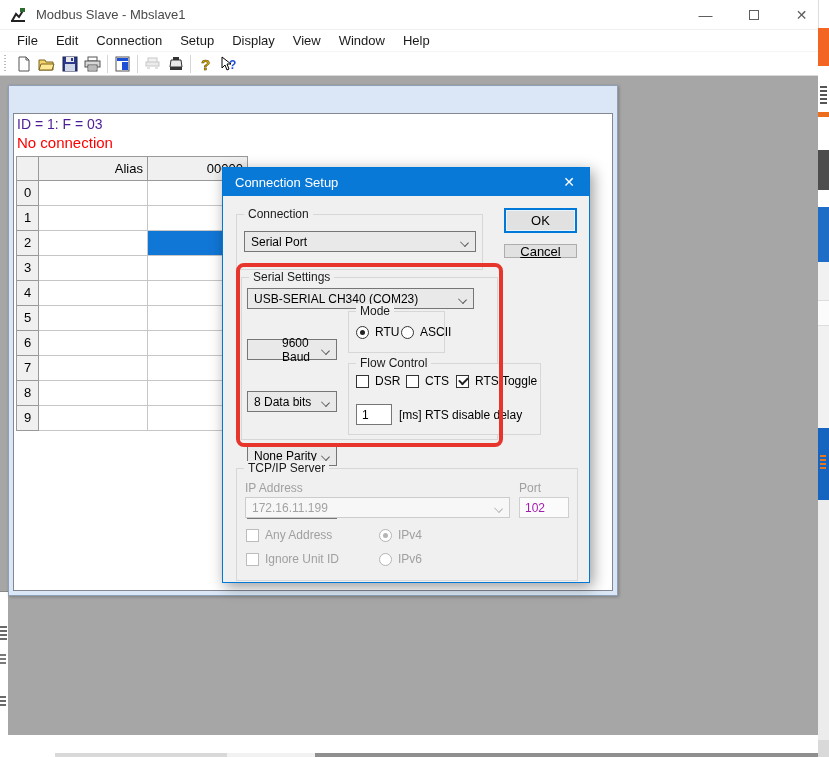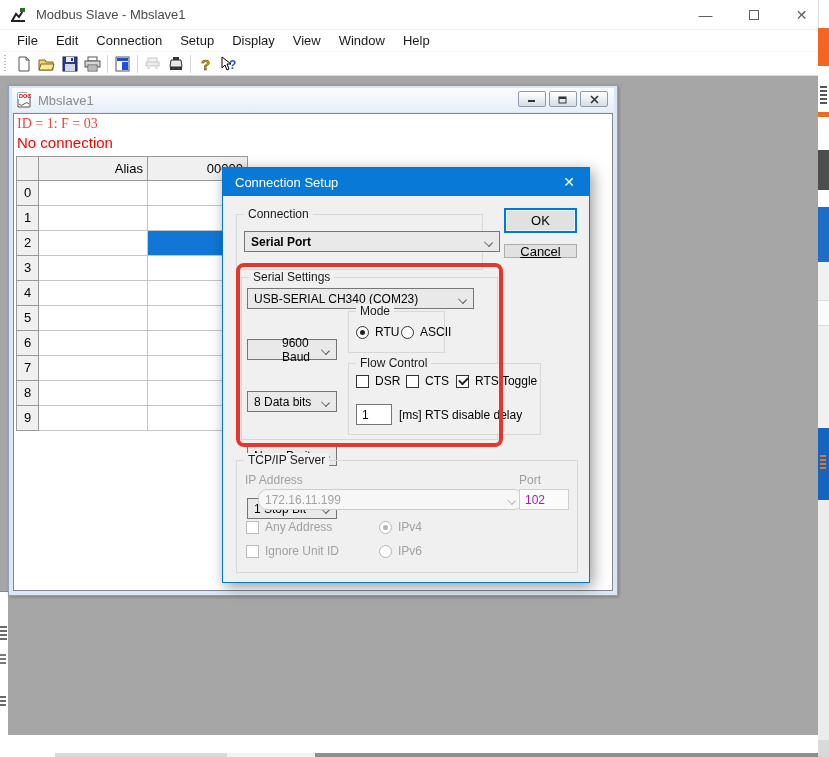--- a/index.html
+++ b/index.html
@@ -32,21 +32,21 @@
 
   
   #child { left:8px; top:9px; width:610px; height:511px; background:#dbe7f6; border:1px solid #8da0b5; box-shadow:1px 1px 3px rgba(0,0,0,.25); }
   #child-titlebar { left:3px; top:2px; width:602px; height:24px; background:linear-gradient(#fbfdfe,#e7eef8); display:flex; align-items:center; }
   #child-icon { margin-left:4px; }
   #child-title { margin-left:6px; color:#8b8b8b; font-size:13px; }
   #child-btns { position:absolute; right:6px; top:3px; display:flex; gap:3px; }
   .mdi-btn { width:28px; height:16px; border:1px solid #8e9bae; border-radius:2px; background:linear-gradient(#ffffff,#d8dde4); display:flex; align-items:center; justify-content:center; }
   #child-client { left:4px; top:27px; width:600px; height:478px; background:#fff; border:1px solid #828790; }
 
-  #id-line { left:3px; top:2px; font-size:14px; color:#ef4444;font-family:Liberation Serif, serif; }
+  #id-line { left:3px; top:2px; font-size:14px; color:#4c1d95; }
   #conn-line { left:3px; top:20px; font-size:15px; color:#ff0000; }
 
   
   #grid { left:2px; top:42px; }
   .grid-row, #grid-header { display:flex; }
   .gh-cell { background:#f0f0f0; border:1px solid #999; border-left:none; height:25px; line-height:24px; }
   .gh-corner { border-left:1px solid #999; width:23px; }
   .gh-alias { width:109px; text-align:right; padding-right:4px; }
   .gh-val { width:100px; text-align:right; padding-right:4px; }
   .rh-cell { width:23px; background:#f0f0f0; border:1px solid #999; border-top:none; height:25px; line-height:24px; text-align:center; }
@@ -208,47 +208,20 @@
   </div>
 
   <div id="workspace" class="abs">
 
     <div class="abs frag" style="left:0;top:515px;width:8px;height:144px;border-top:1px solid #888;"></div>
     <div class="abs" style="left:0;top:550px;width:7px;height:14px;background:repeating-linear-gradient(#6a6a6a 0 2px,#fff 2px 4px);"></div>
     <div class="abs" style="left:0;top:578px;width:6px;height:12px;background:repeating-linear-gradient(#7a7a7a 0 2px,#fff 2px 4px);"></div>
     <div class="abs" style="left:0;top:620px;width:6px;height:12px;background:repeating-linear-gradient(#6a6a6a 0 2px,#fff 2px 4px);"></div>
 
     <div id="child" class="abs">
-      <div id="child-titlebar" class="abs">
-        <svg id="child-icon" width="16" height="16" viewBox="0 0 16 16">
-          <path d="M2 1 h9 l3 3 v11 h-12 z" fill="#fff" stroke="#555"></path>
-          <rect x="2" y="1" width="11" height="6" fill="#fff"></rect>
-          <text x="3" y="6" font-size="5.5" font-weight="bold" fill="#cc0000">DOC</text>
-          <path d="M3 12 q2 3 5 0 q3 -3 5 0" fill="none" stroke="#555"></path>
-        </svg>
-        <span id="child-title">Mbslave1</span>
-        <div id="child-btns">
-          <div class="mdi-btn">
-            <svg width="10" height="8" viewBox="0 0 10 8">
-                <rect x="1" y="5" width="7" height="2" fill="#333"></rect>
-              </svg>
-          </div>
-          <div class="mdi-btn">
-            <svg width="10" height="9" viewBox="0 0 10 9">
-                <rect x="1" y="2" width="7" height="6" fill="none" stroke="#333"></rect>
-                <rect x="1" y="2" width="7" height="2" fill="#333"></rect>
-              </svg>
-          </div>
-          <div class="mdi-btn">
-            <svg width="9" height="9" viewBox="0 0 9 9">
-                <path d="M1 1 L8 8 M8 1 L1 8" stroke="#333" stroke-width="1.6"></path>
-              </svg>
-          </div>
-        </div>
-      </div>
       <div id="child-client" class="abs">
         <div id="id-line" class="abs">ID = 1: F = 03</div>
         <div id="conn-line" class="abs">No connection</div>
 
         <div id="grid" class="abs">
           <div id="grid-header">
             <div class="gh-cell gh-corner"></div>
             <div class="gh-cell gh-alias">Alias</div>
             <div class="gh-cell gh-val">00000</div>
           </div>
@@ -309,21 +282,21 @@
     <div id="dialog" class="abs">
       <div id="dlg-title" class="abs">
         <span id="dlg-title-text">Connection Setup</span>
         <div id="dlg-close">
             <span>✕</span>
           </div>
       </div>
 
       <div class="abs group" style="left:13px;top:46px;width:247px;height:56px;">
         <span class="group-label">Connection</span>
-        <div class="abs combo" style="left:7px;top:16px;width:256px;font-weight:bold;">
+        <div class="abs combo" style="left:7px;top:16px;width:232px;">
           <span>Serial Port</span>
           <span class="chev"></span>
         </div>
       </div>
 
       <div class="abs btn focused" style="left:281px;top:40px;width:73px;height:25px;">
           <span>OK</span>
         </div>
       <div class="abs btn" style="left:281px;top:76px;width:73px;height:14px;text-decoration:underline;">
           <span>Cancel</span>
@@ -380,24 +353,24 @@
           <span class="lbl">RTS Toggle</span>
         </div>
         <div class="abs field" style="left:7px;top:40px;width:36px;height:21px;">
           <span>1</span>
         </div>
         <span class="abs" style="left:50px;top:44px;font-size:12px;">[ms] RTS disable delay</span>
       </div>
 
       <div id="red-rect" class="abs"></div>
 
-      <div class="abs group" style="left:13px;top:292px;width:342px;height:113px;padding-left:13px;">
+      <div class="abs group" style="left:13px;top:300px;width:342px;height:113px;">
         <span class="group-label">TCP/IP Server</span>
         <span class="abs gray-text" style="left:8px;top:12px;font-size:12px;">IP Address</span>
-        <div class="abs combo disabled" style="left:8px;top:28px;width:265px;border-radius:9px;">
+        <div class="abs combo disabled" style="left:8px;top:28px;width:265px;">
           <span>172.16.11.199</span>
           <span class="chev"></span>
         </div>
         <span class="abs gray-text" style="left:282px;top:12px;font-size:12px;">Port</span>
         <div class="abs field disabled" style="left:282px;top:28px;width:50px;height:21px;">
           <span>102</span>
         </div>
         <div class="abs opt" style="left:9px;top:60px;">
           <span class="check disabled"></span>
           <span class="lbl gray-text">Any Address</span>

